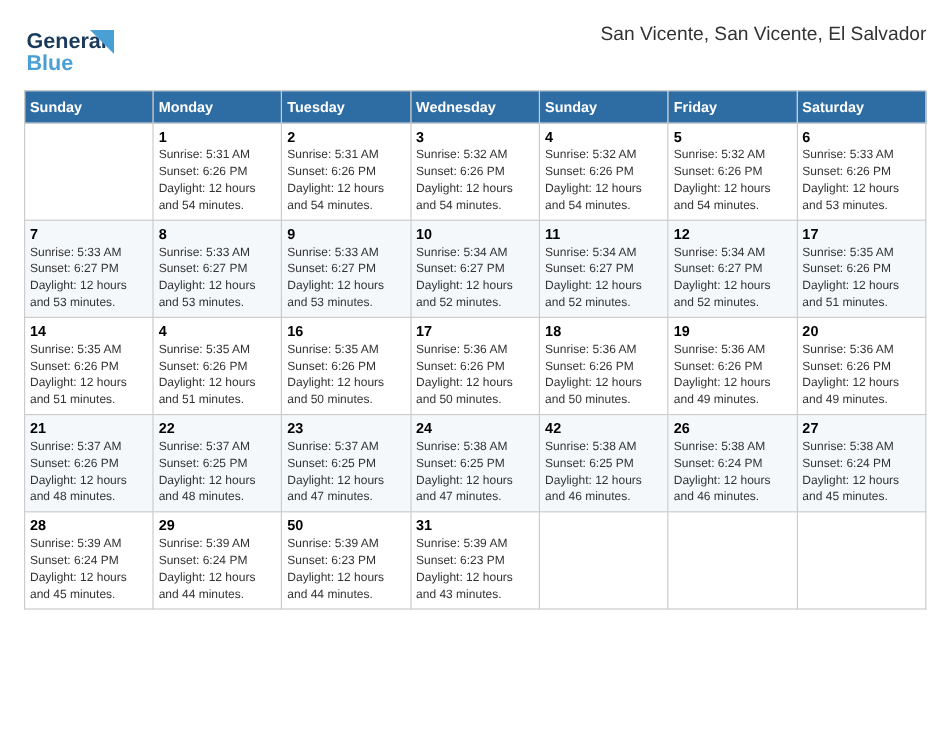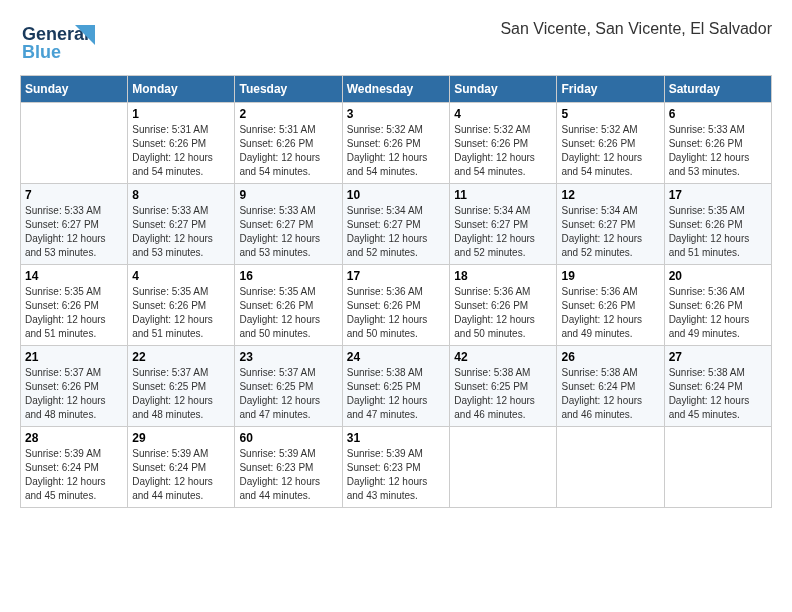--- a/index.html
+++ b/index.html
@@ -315,21 +315,21 @@
 and 45 minutes.</div>
         </td>
         <td>
           <div class="day-number">29</div>
           <div class="day-info" style="white-space: pre-line;">Sunrise: 5:39 AM
 Sunset: 6:24 PM
 Daylight: 12 hours
 and 44 minutes.</div>
         </td>
         <td>
-          <div class="day-number">60</div>
+          <div class="day-number">50</div>
           <div class="day-info" style="white-space: pre-line;">Sunrise: 5:39 AM
 Sunset: 6:23 PM
 Daylight: 12 hours
 and 44 minutes.</div>
         </td>
         <td>
           <div class="day-number">31</div>
           <div class="day-info" style="white-space: pre-line;">Sunrise: 5:39 AM
 Sunset: 6:23 PM
 Daylight: 12 hours

